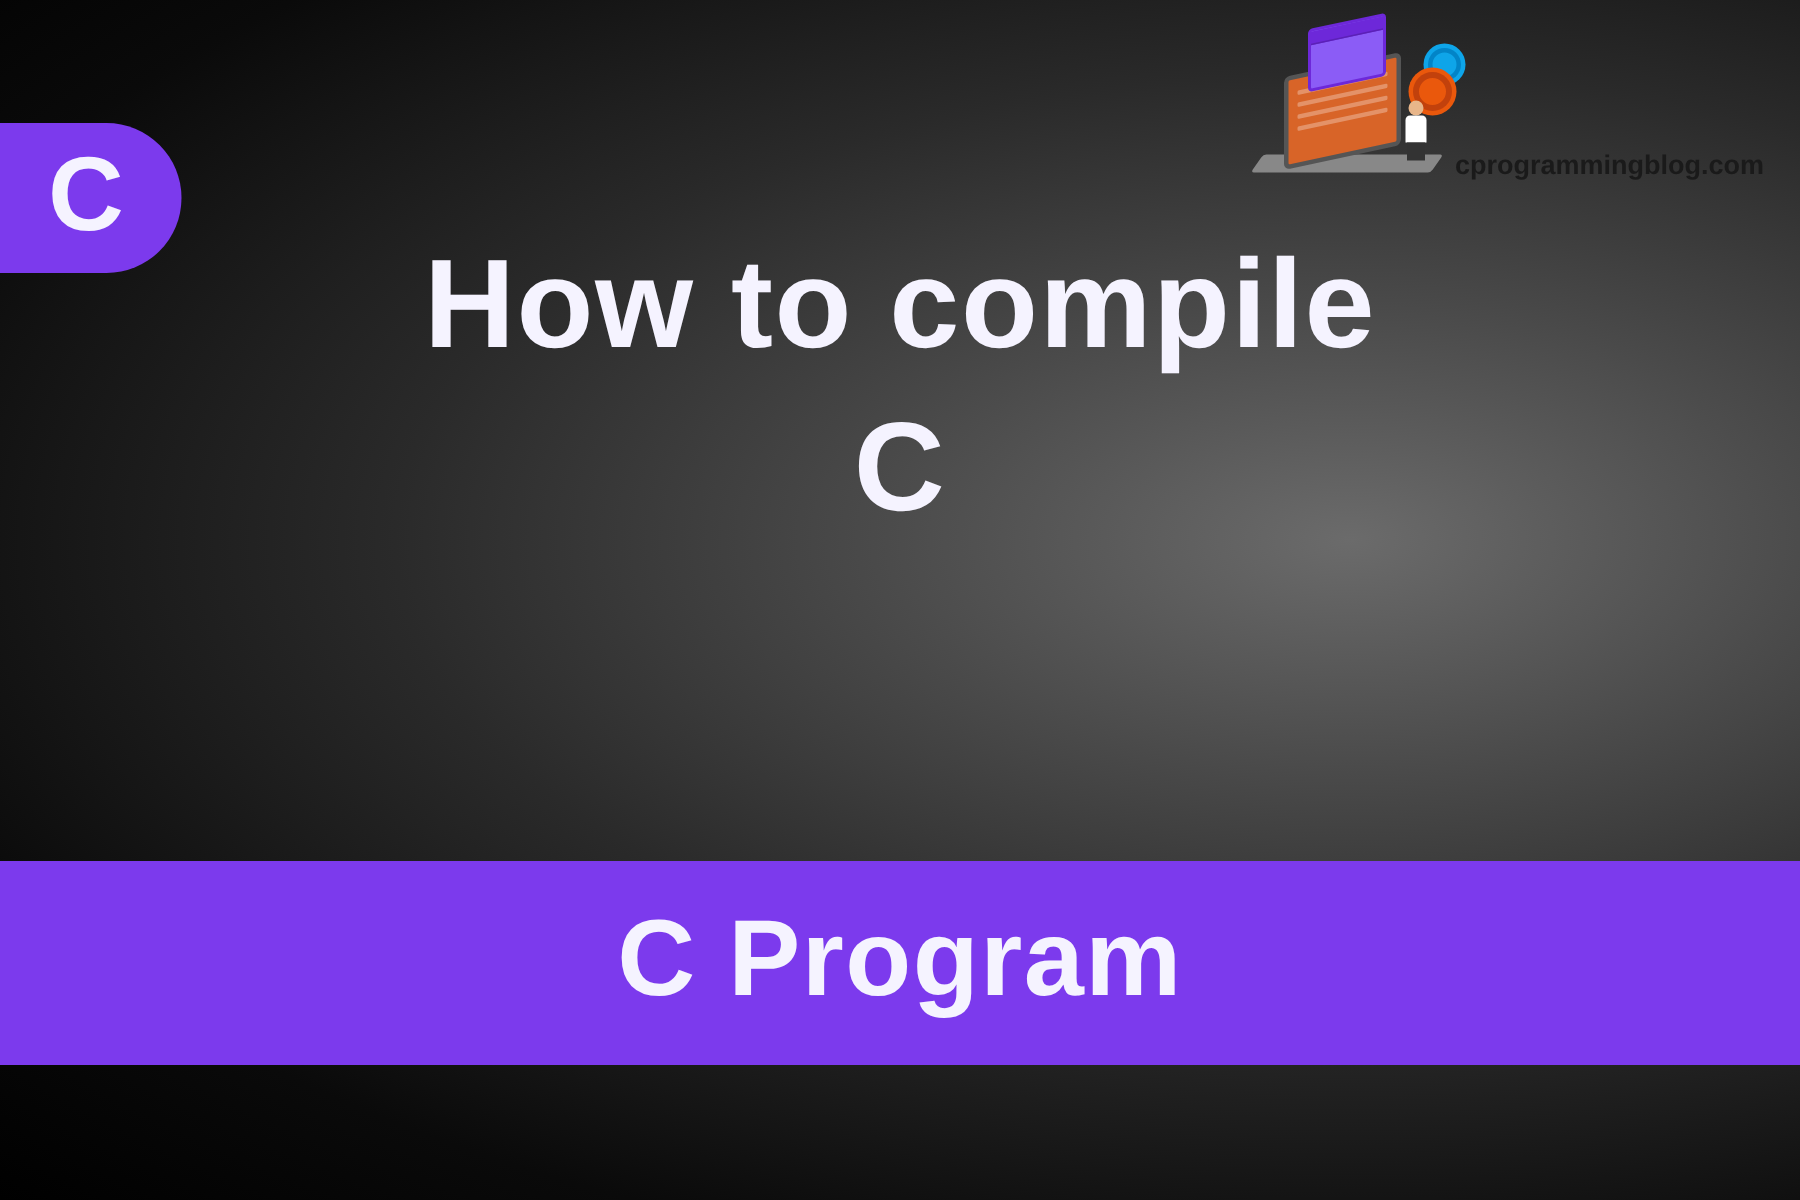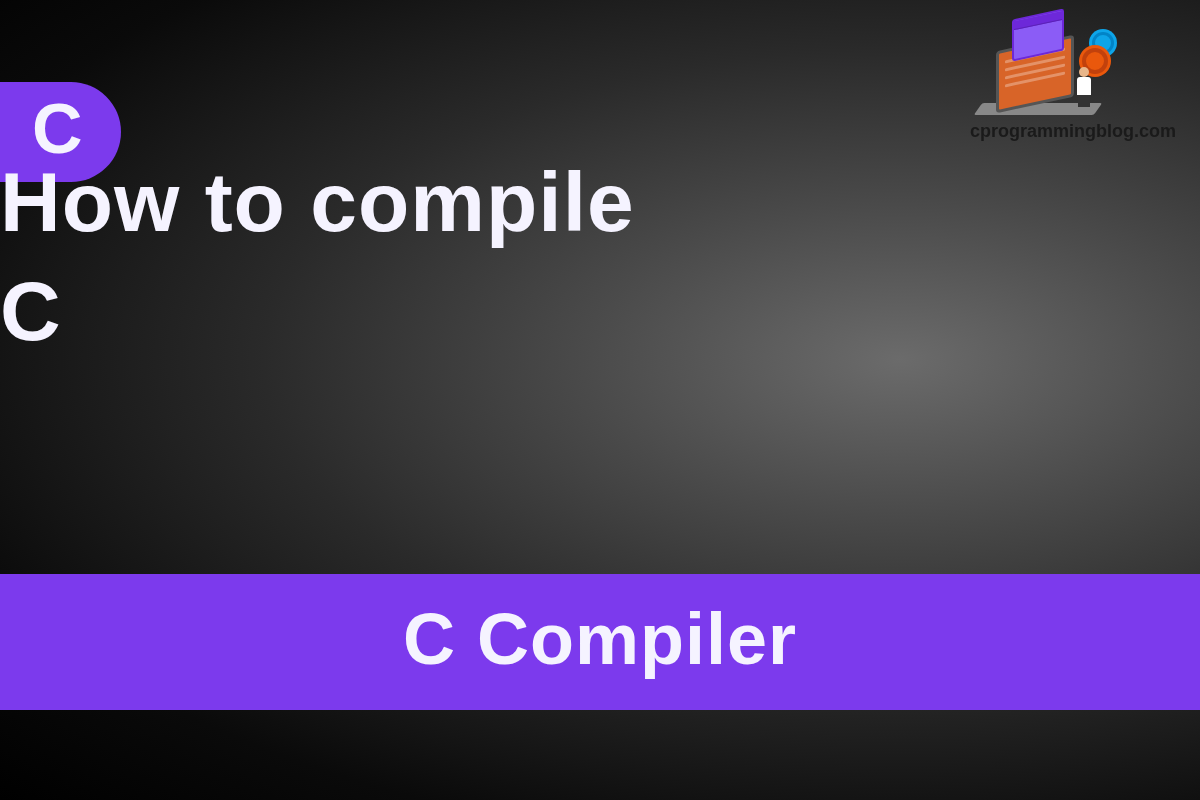--- a/index.html
+++ b/index.html
@@ -30,22 +30,22 @@
       font-weight: 900;
       padding: 12px 38px 18px 32px;
       border-radius: 0 50px 50px 0;
       line-height: 1;
     }
     .logo-area {
       position: absolute;
       top: 10px;
       right: 24px;
       display: flex;
-      flex-direction: column;
-      align-items: flex-start;
+      flex-direction: row;
+      align-items: flex-end;
     }
     .logo {
       width: 140px;
       height: 105px;
       position: relative;
       margin-bottom: 6px;
     }
     .laptop-base {
       position: absolute;
       bottom: 0;
@@ -145,20 +145,21 @@
     .site-name {
       color: #1a1a1a;
       font-size: 18px;
       font-weight: 700;
     }
     .title-block {
       position: absolute;
       top: 148px;
       left: 0;
       right: 0;
+      text-align: center;
       color: #f5f3ff;
     }
     .title-line {
       font-size: 84px;
       font-weight: 900;
       line-height: 1.3;
       letter-spacing: 1px;
     }
     .subtitle-banner {
       position: absolute;
@@ -209,16 +210,16 @@
     </div>
     <div class="site-name">cprogrammingblog.com</div>
   </div>
 
   <div class="title-block">
     <div class="title-line">How to compile</div>
     <div class="title-line">C</div>
   </div>
 
   <div class="subtitle-banner">
-    <span class="subtitle-text">C Compiler</span>
+    <span class="subtitle-text">C Program</span>
   </div>
 
 </div>
 
 </body></html>

